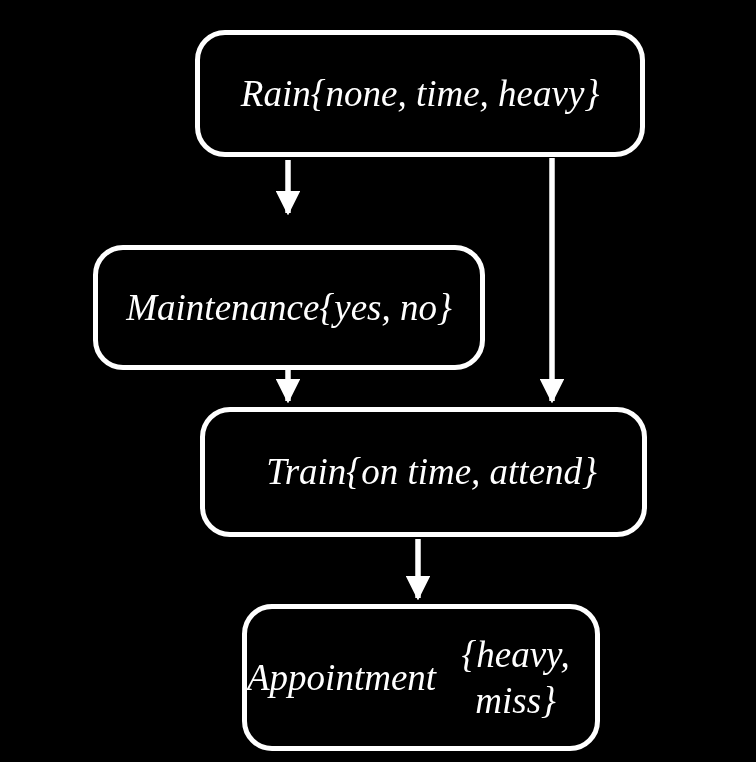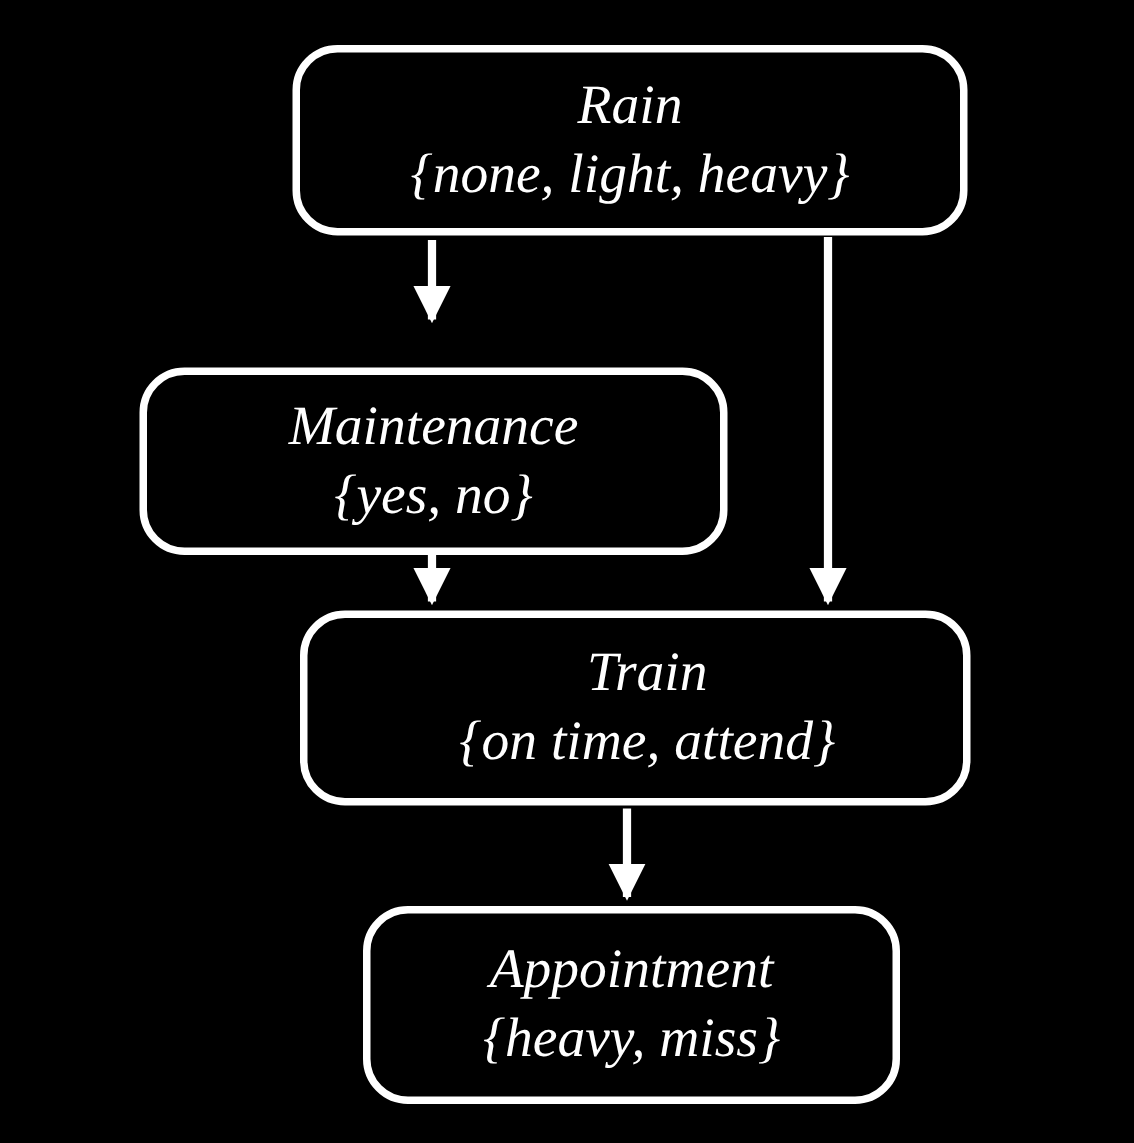--- a/index.html
+++ b/index.html
@@ -27,54 +27,53 @@
     stroke-width: 5.5;
     fill: none;
   }
   .node {
     position: absolute;
     box-sizing: border-box;
     border: 5px solid #ffffff;
     border-radius: 30px;
     background: #000000;
     display: flex;
-    flex-direction: column;
     align-items: center;
     justify-content: center;
     color: #ffffff;
     font-style: italic;
     font-size: 37px;
     line-height: 46px;
     text-align: center;
   }
   .node-rain        { left: 195px; top: 30px;  width: 450px; height: 127px; }
   .node-maintenance { left: 93px;  top: 221px; width: 392px; height: 125px; margin-top: 24px; }
   .node-train       { left: 200px; top: 407px; width: 447px; height: 130px; padding-left: 16px; }
-  .node-appointment { left: 242px; top: 604px; width: 358px; height: 132px; }
+  .node-appointment { left: 242px; top: 604px; width: 358px; height: 147px; }
 </style>
 </head>
 <body>
 
 <div class="canvas">
 
   <svg class="edges-layer" width="756" height="762" viewBox="0 0 756 762" xmlns="http://www.w3.org/2000/svg">
     <defs>
       <marker id="arrowhead" viewBox="0 0 10 10" refX="9" refY="5" markerWidth="4.5" markerHeight="4.5" orient="auto-start-reverse" markerUnits="strokeWidth">
         <path d="M 0 0 L 10 5 L 0 10 z" fill="#ffffff"></path>
       </marker>
     </defs>
     <line class="edge" x1="288" y1="160" x2="288" y2="213" marker-end="url(#arrowhead)"></line>
     <line class="edge" x1="552" y1="158" x2="552" y2="401" marker-end="url(#arrowhead)"></line>
     <line class="edge" x1="288" y1="348" x2="288" y2="401" marker-end="url(#arrowhead)"></line>
     <line class="edge" x1="418" y1="539" x2="418" y2="598" marker-end="url(#arrowhead)"></line>
   </svg>
 
   <div class="node node-rain">
     <div class="node-title">Rain</div>
-    <div class="node-values">{none, light, heavy}</div>
+    <div class="node-values">{none, time, heavy}</div>
   </div>
 
   <div class="node node-maintenance">
     <div class="node-title">Maintenance</div>
     <div class="node-values">{yes, no}</div>
   </div>
 
   <div class="node node-train">
     <div class="node-title">Train</div>
     <div class="node-values">{on time, attend}</div>

